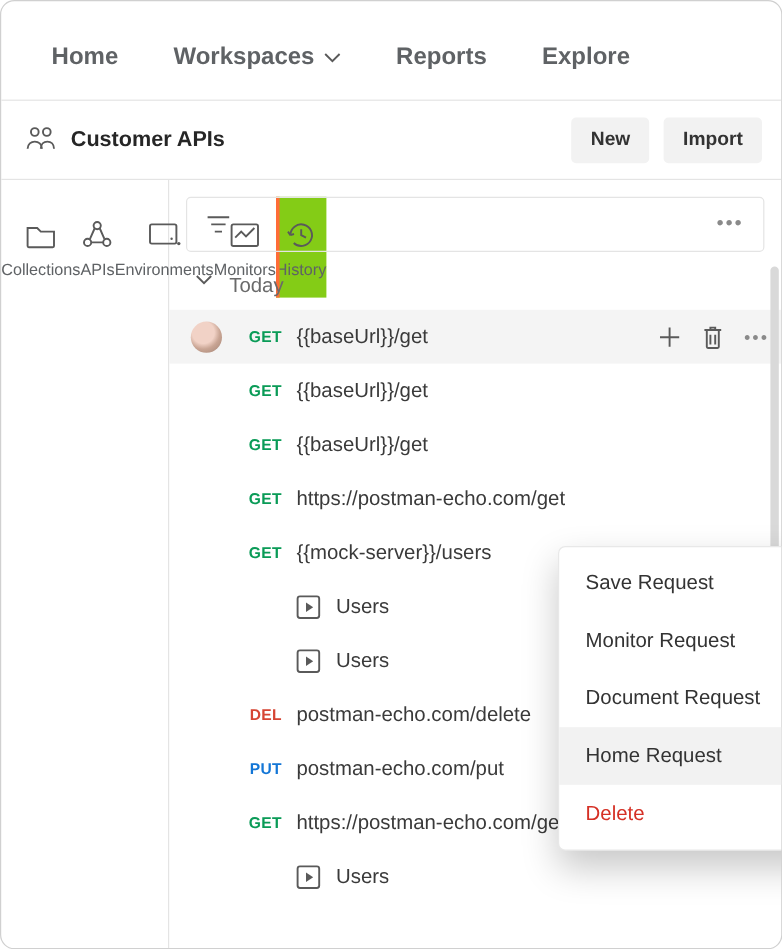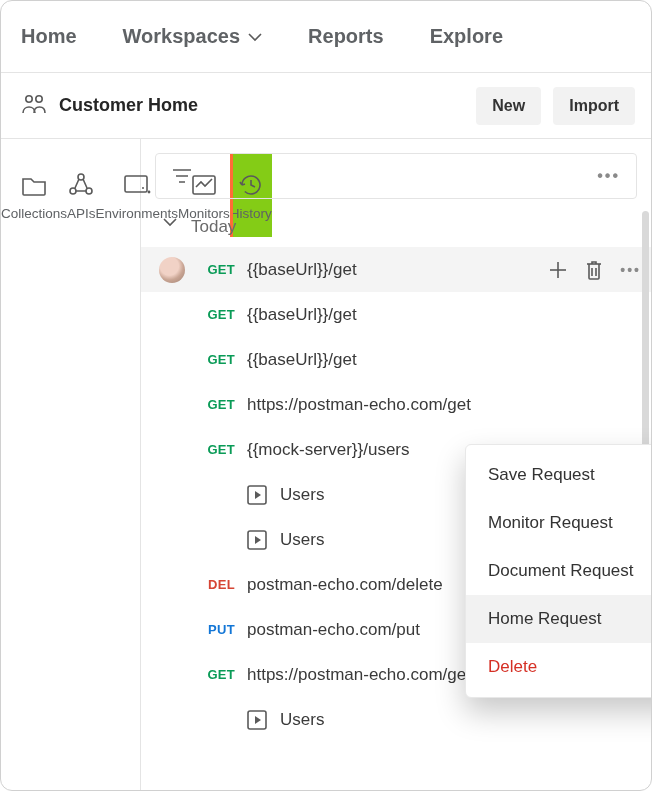--- a/index.html
+++ b/index.html
@@ -1,20 +1,20 @@
 <!DOCTYPE html>
 <html><head>
 <meta charset="utf-8">
 <style>
   * { box-sizing: border-box; margin: 0; padding: 0; }
   html, body { width: 652px; height: 791px; overflow: hidden; font-family: -apple-system, BlinkMacSystemFont, "Segoe UI", Helvetica, Arial, sans-serif; color: #333; }
   body { border: 1px solid #d0d0d0; border-radius: 12px; background: #fff; }
 
   
-  .topnav { height: 72px; border-bottom: 1px solid #e4e4e4; display: flex; align-items: center; padding: 0 20px; gap: 46px; }
+  .topnav { height: 72px; border-bottom: 1px solid #e4e4e4; display: flex; align-items: center; padding: 0 42px; gap: 46px; margin-top: 11px; }
   .topnav-item { font-size: 20px; font-weight: 600; color: #5f6265; display: flex; align-items: center; gap: 8px; cursor: pointer; }
 
   
   .headerbar { height: 66px; display: flex; align-items: center; padding: 0 16px 0 20px; gap: 12px; border-bottom: 1px solid #e4e4e4; }
   .team-icon svg { width: 26px; height: 26px; }
   .workspace-title { font-size: 18px; font-weight: 700; color: #262626; flex: 1; }
   .btn { background: #f2f2f2; border: none; border-radius: 4px; padding: 10px 16px; font-size: 16px; font-weight: 600; color: #333; cursor: pointer; }
 
   
   .main { display: flex; height: calc(791px - 72px - 66px); position: relative; }
@@ -80,21 +80,21 @@
   <span class="team-icon">
     <svg viewBox="0 0 26 26">
         <g class="stroke" stroke-width="1.6">
       <circle cx="8" cy="6" r="3.2"></circle>
           <circle cx="18" cy="6" r="3.2"></circle>
       <path d="M2 20c0-4 3-6 6-6s6 2 6 6"></path>
           <path d="M13 20c0-4 2.5-6 5.5-6s5.5 2 5.5 6"></path>
     </g>
       </svg>
   </span>
-  <div class="workspace-title">Customer Home</div>
+  <div class="workspace-title">Customer APIs</div>
   <button class="btn">New</button>
   <button class="btn">Import</button>
 </div>
 
 <div class="main">
 
   <div class="sidebar" id="sidebar">
       <div class="side-item">
         <span class="ic">
           <svg width="26" height="24" viewBox="0 0 26 24">

